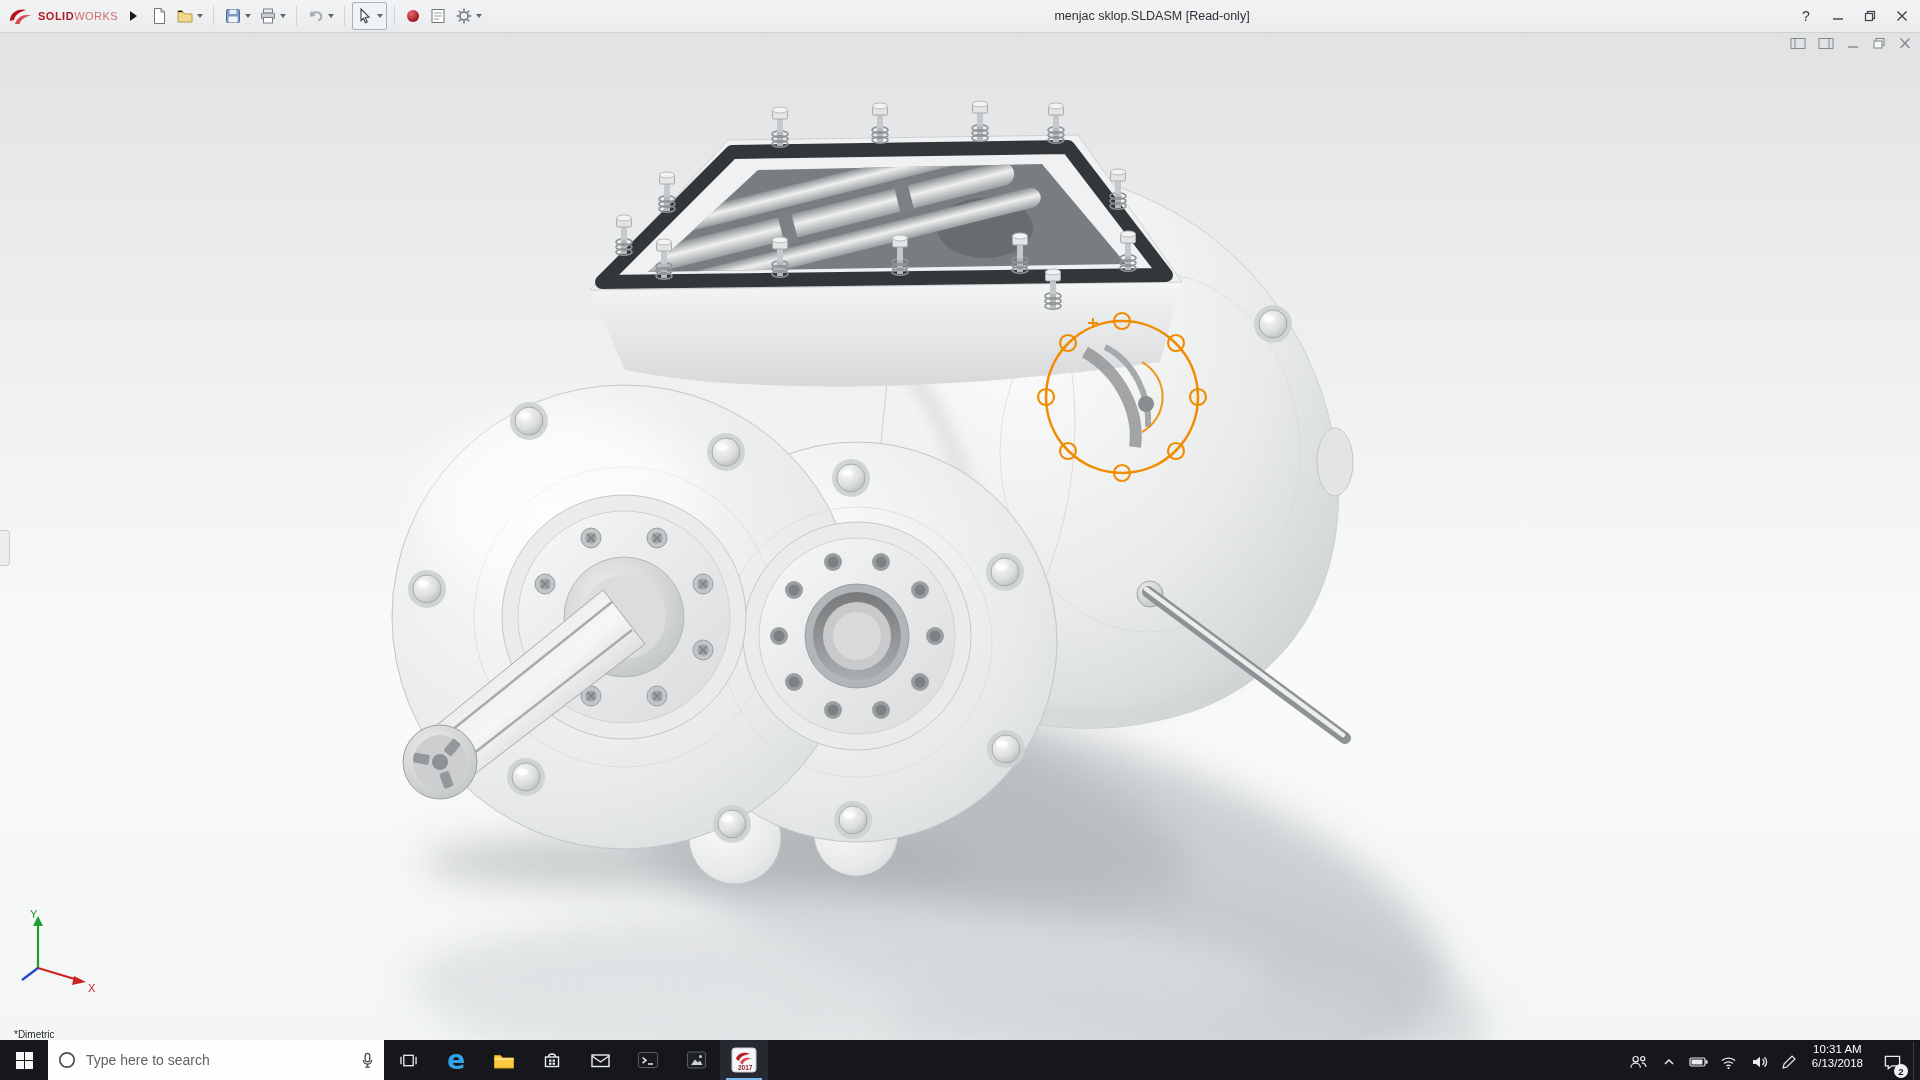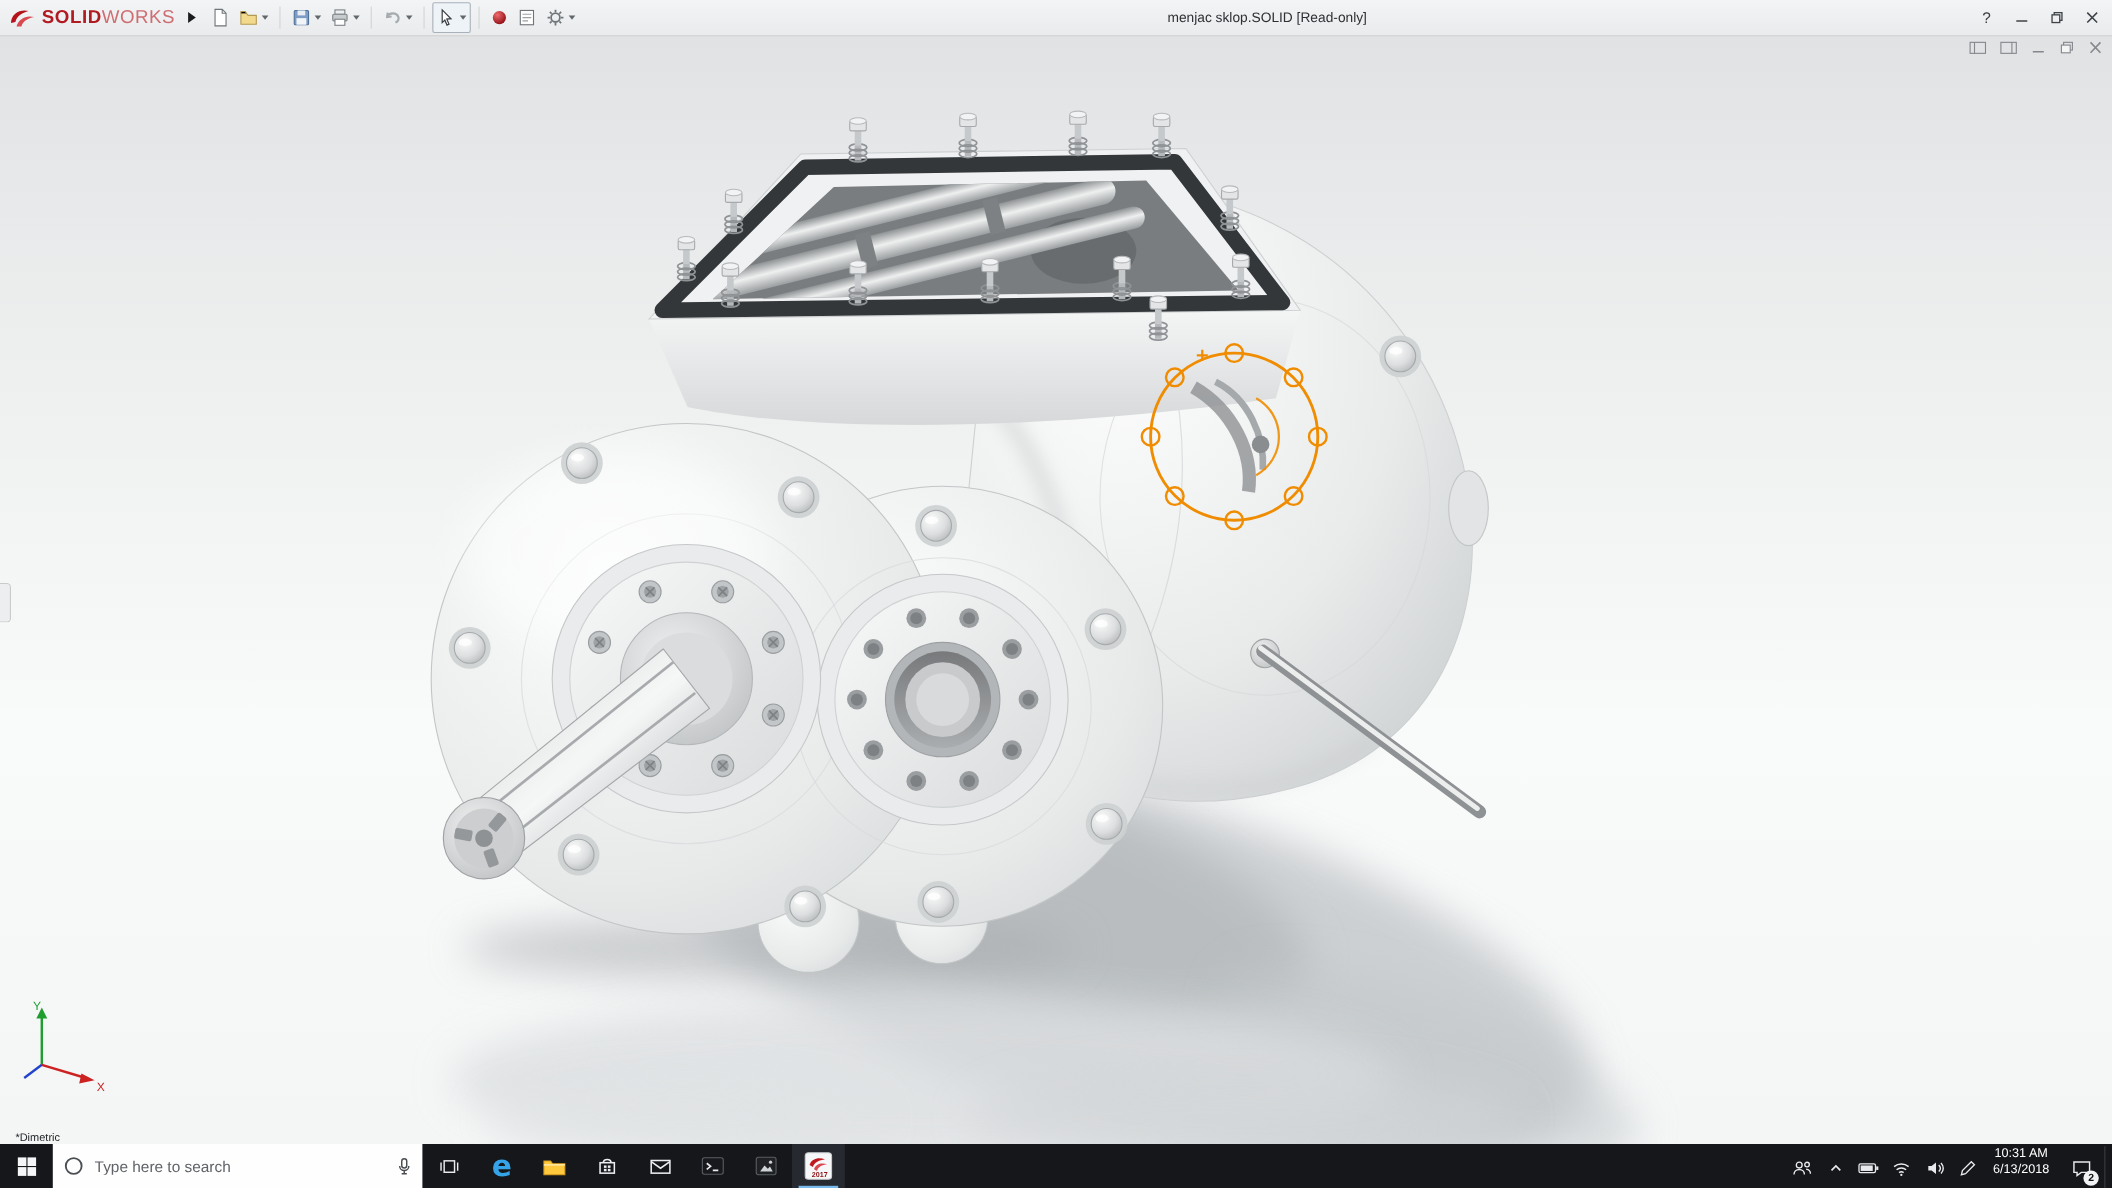--- a/index.html
+++ b/index.html
@@ -1,21 +1,21 @@
 <!DOCTYPE html>
 <html><head>
 <meta charset="utf-8">
 <style>
   html,body{margin:0;padding:0;width:1920px;height:1080px;overflow:hidden;
     font-family:"Liberation Sans",sans-serif;background:#fff;}
   
   .titlebar{position:absolute;top:0;left:0;right:0;height:32px;background:linear-gradient(#f2f4f5,#e9ebec);
     border-bottom:1px solid #cfd2d3;display:flex;align-items:center;z-index:30;}
   .logo{display:flex;align-items:center;gap:4px;padding:0 8px;}
-  .logo-text{font-size:17px;letter-spacing:.5px;}
+  .logo-text{font-size:11px;letter-spacing:.5px;}
   .logo-bold{font-weight:bold;color:#b11a21;}
   .logo-light{font-weight:normal;color:#cf6d71;}
   .flyout{width:0;height:0;border-top:5px solid transparent;border-bottom:5px solid transparent;
     border-left:7px solid #1a1c1e;margin:0 10px 0 4px;}
   .toolbar{display:flex;align-items:center;gap:2px;}
   .tbtn{display:flex;align-items:center;height:26px;padding:0 3px;border-radius:2px;}
   .tbtn.pressed{border:1px solid #a9b2ba;background:#eef3f7;}
   .caret{width:0;height:0;border-left:3.5px solid transparent;border-right:3.5px solid transparent;
     border-top:4px solid #62676b;margin-left:3px;}
   .tsep{width:1px;height:20px;background:#d2d5d6;margin:0 5px;}
@@ -142,21 +142,21 @@
           <line x1="3.9" y1="3.9" x2="5.5" y2="5.5"></line>
             <line x1="12.5" y1="12.5" x2="14.1" y2="14.1"></line>
           <line x1="3.9" y1="14.1" x2="5.5" y2="12.5"></line>
             <line x1="12.5" y1="5.5" x2="14.1" y2="3.9"></line>
           </g>
         </svg>
       <i class="caret"></i>
     </div>
   </div>
 
-  <div class="doc-title">menjac sklop.SOLID [Read-only]</div>
+  <div class="doc-title">menjac sklop.SLDASM [Read-only]</div>
 
   <div class="win-controls">
     <div class="winbtn">?</div>
     <div class="winbtn">
       <svg width="12" height="12" viewBox="0 0 12 12">
           <line x1="1" y1="9" x2="11" y2="9" stroke="#3f4347" stroke-width="1.4"></line>
         </svg>
       </div>
     <div class="winbtn">
       <svg width="12" height="12" viewBox="0 0 12 12">

